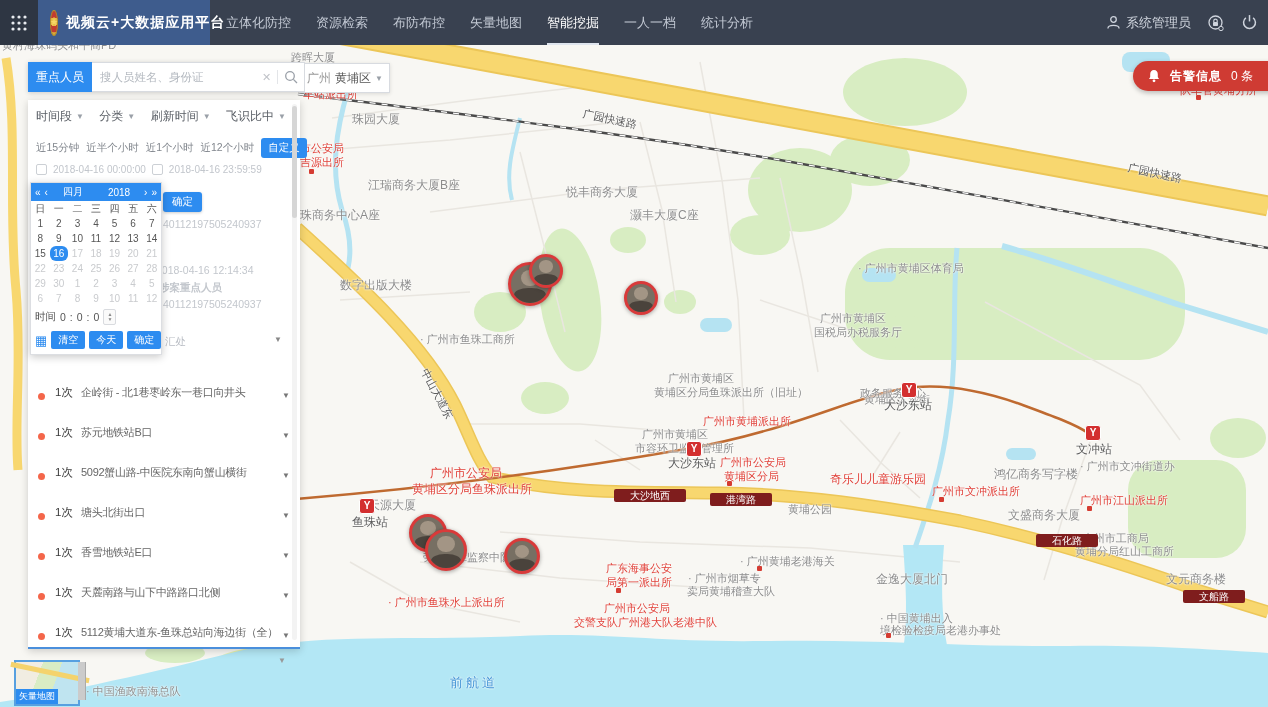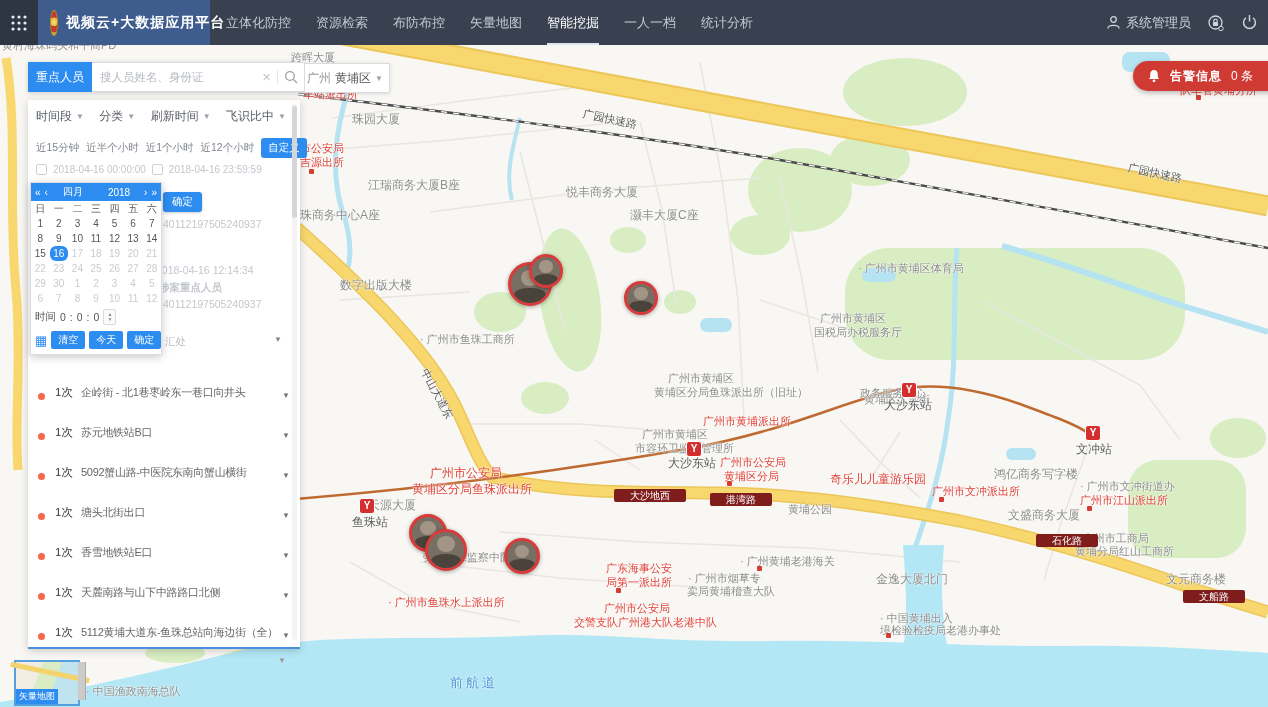--- a/index.html
+++ b/index.html
@@ -205,21 +205,21 @@
     <div class="mlabel red" style="left: 720px; top: 410px; font-size: 11px;">广州市公安局</div>
     <div class="mlabel red" style="left: 724px; top: 424px; font-size: 11px;">黄埔区分局</div>
     <div class="mlabel red" style="left: 430px; top: 420px; font-size: 12px;">广州市公安局</div>
     <div class="mlabel red" style="left: 412px; top: 436px; font-size: 12px;">黄埔区分局鱼珠派出所</div>
     <div class="mlabel gray" style="left: 368px; top: 452px; font-size: 12px;">天源大厦</div>
     <div class="mlabel dark" style="left: 352px; top: 469px; font-size: 12px;">鱼珠站</div>
     <div class="mlabel gray" style="left: 788px; top: 457px; font-size: 11px;">黄埔公园</div>
     <div class="mlabel red" style="left: 830px; top: 426px; font-size: 12px;">奇乐儿儿童游乐园</div>
     <div class="mlabel red" style="left: 932px; top: 439px; font-size: 11px;">广州市文冲派出所</div>
     <div class="mlabel dark" style="left: 1076px; top: 396px; font-size: 12px;">文冲站</div>
-    <div class="mlabel gray" style="left: 1080px; top: 414px; font-size: 11px; margin-top: 20px;">· 广州市文冲街道办</div>
+    <div class="mlabel gray" style="left: 1080px; top: 414px; font-size: 11px;">· 广州市文冲街道办</div>
     <div class="mlabel gray" style="left: 994px; top: 421px; font-size: 12px;">鸿亿商务写字楼</div>
     <div class="mlabel red" style="left: 1080px; top: 448px; font-size: 11px;">广州市江山派出所</div>
     <div class="mlabel gray" style="left: 1008px; top: 462px; font-size: 12px;">文盛商务大厦</div>
     <div class="mlabel gray" style="left: 1076px; top: 486px; font-size: 11px;">· 广州市工商局</div>
     <div class="mlabel gray" style="left: 1075px; top: 499px; font-size: 11px;">黄埔分局红山工商所</div>
     <div class="mlabel gray" style="left: 1166px; top: 526px; font-size: 12px;">文元商务楼</div>
     <div class="mlabel red" style="left: 606px; top: 516px; font-size: 11px;">广东海事公安</div>
     <div class="mlabel red" style="left: 606px; top: 530px; font-size: 11px;">局第一派出所</div>
     <div class="mlabel gray" style="left: 688px; top: 526px; font-size: 11px;">· 广州市烟草专</div>
     <div class="mlabel gray" style="left: 687px; top: 539px; font-size: 11px;">卖局黄埔稽查大队</div>

